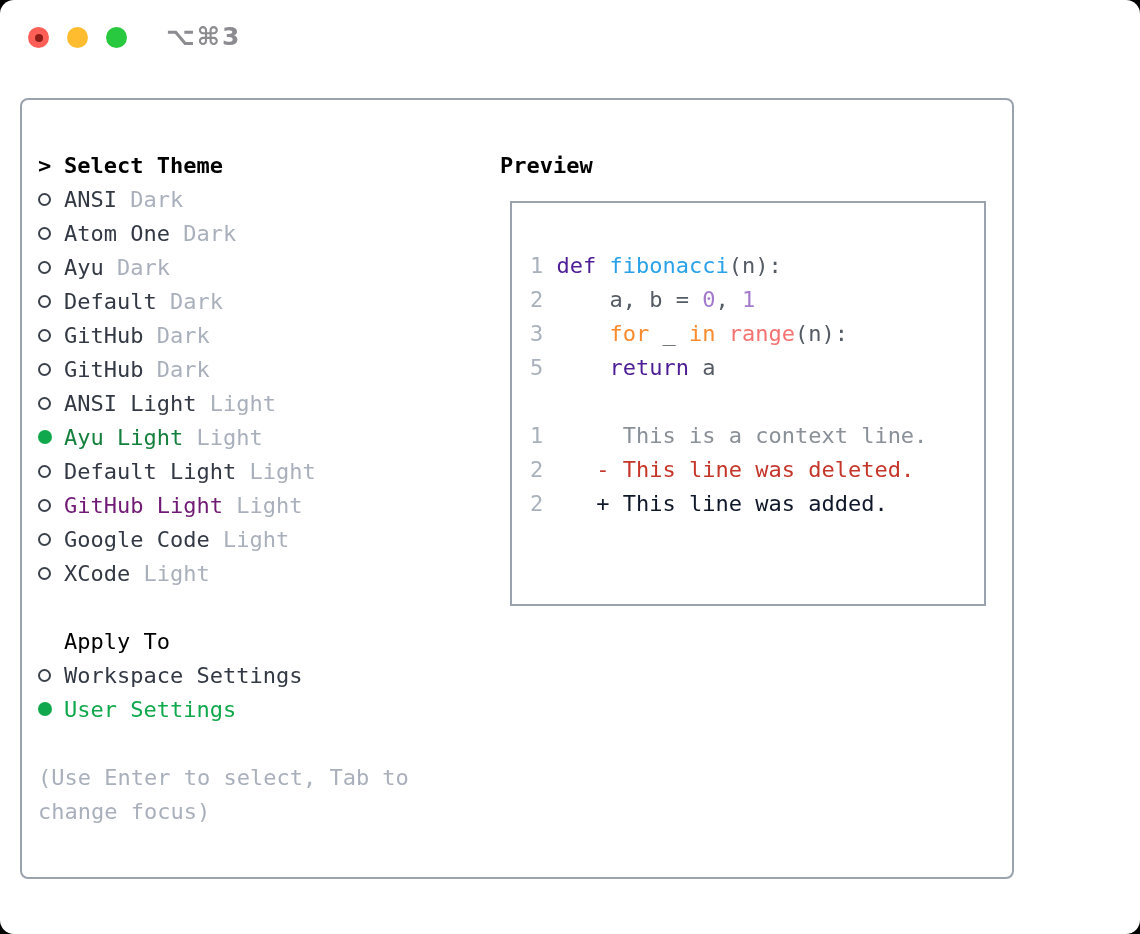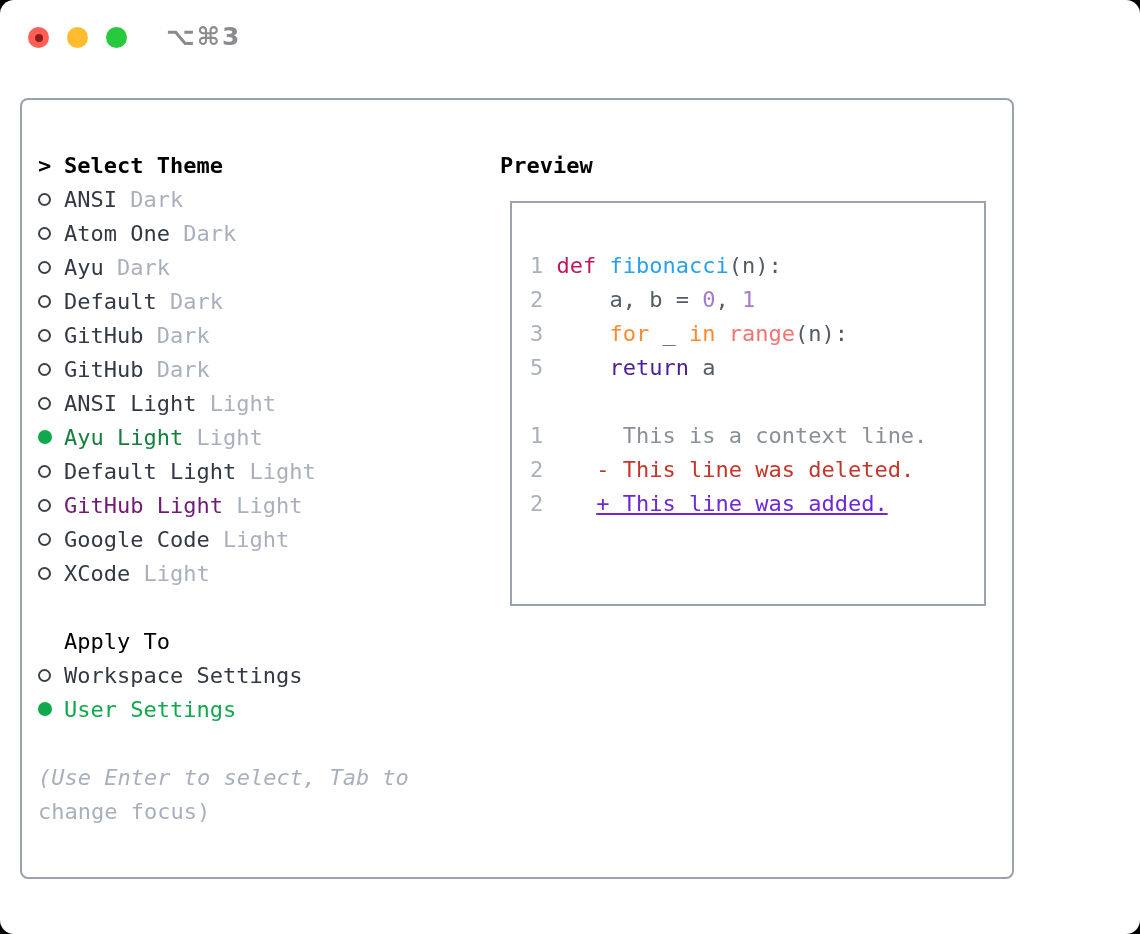--- a/index.html
+++ b/index.html
@@ -75,30 +75,30 @@
         </div>
       <div class="spacer"></div>
       <div class="row">
         <span class="bullet-cell"></span><span style="color:#000;">Apply To</span>
       </div>
       <div id="apply-list">
           <div class="row"><span class="bullet-cell"><span class="circle"></span></span><span style="color: rgb(51, 57, 68);">Workspace Settings</span></div>
           <div class="row"><span class="bullet-cell"><span class="circle sel" style="background: rgb(16, 168, 76);"></span></span><span style="color: rgb(16, 168, 76);">User Settings</span></div>
         </div>
       <div class="spacer"></div>
-      <div class="row" style="color:#a9b0bc;font-style:italic;">(Use Enter to select, Tab to</div>
+      <div class="row" style="color:#a9b0bc;">(Use Enter to select, Tab to</div>
       <div class="row" style="color:#a9b0bc;">change focus)</div>
     </div>
 
     <div class="preview-label row hdr">Preview</div>
     <div class="preview-box" id="preview-box">
-        <div class="code-line"><span style="color: rgb(169, 177, 188);">1 </span><span style="color: #be185d;">def</span><span style="color: rgb(84, 91, 100);"> </span><span style="color: rgb(42, 161, 232);">fibonacci</span><span style="color: rgb(84, 91, 100);">(n):</span></div>
+        <div class="code-line"><span style="color: rgb(169, 177, 188);">1 </span><span style="color: #4c1d95;">def</span><span style="color: rgb(84, 91, 100);"> </span><span style="color: rgb(42, 161, 232);">fibonacci</span><span style="color: rgb(84, 91, 100);">(n):</span></div>
         <div class="code-line"><span style="color: rgb(169, 177, 188);">2 </span><span style="color: rgb(84, 91, 100);">    a, b = </span><span style="color: rgb(163, 122, 204);">0</span><span style="color: rgb(84, 91, 100);">, </span><span style="color: rgb(163, 122, 204);">1</span></div>
         <div class="code-line"><span style="color: rgb(169, 177, 188);">3 </span><span style="color: rgb(84, 91, 100);">    </span><span style="color: rgb(249, 139, 47);">for</span><span style="color: rgb(84, 91, 100);"> _ </span><span style="color: rgb(249, 139, 47);">in</span><span style="color: rgb(84, 91, 100);"> </span><span style="color: rgb(245, 114, 114);">range</span><span style="color: rgb(84, 91, 100);">(n):</span></div>
         <div class="code-line"><span style="color: rgb(169, 177, 188);">5 </span><span style="color: rgb(84, 91, 100);">    </span><span style="color: #4c1d95;">return</span><span style="color: rgb(84, 91, 100);"> a</span></div>
         <div class="code-line"></div>
         <div class="code-line"><span style="color: rgb(169, 177, 188);">1 </span><span style="color: rgb(138, 144, 152);">     This is a context line.</span></div>
         <div class="code-line"><span style="color: rgb(169, 177, 188);">2 </span><span style="color: rgb(84, 91, 100);">   </span><span style="color: rgb(197, 54, 42);">- This line was deleted.</span></div>
-        <div class="code-line"><span style="color: rgb(169, 177, 188);">2 </span><span style="color: rgb(84, 91, 100);">   </span><span style="color: #6d28d9; text-decoration: underline;">+ This line was added.</span></div>
+        <div class="code-line"><span style="color: rgb(169, 177, 188);">2 </span><span style="color: rgb(84, 91, 100);">   </span><span style="color: #0f172a;">+ This line was added.</span></div>
       </div>
 
   </div>
 </div>
 
 </body></html>

